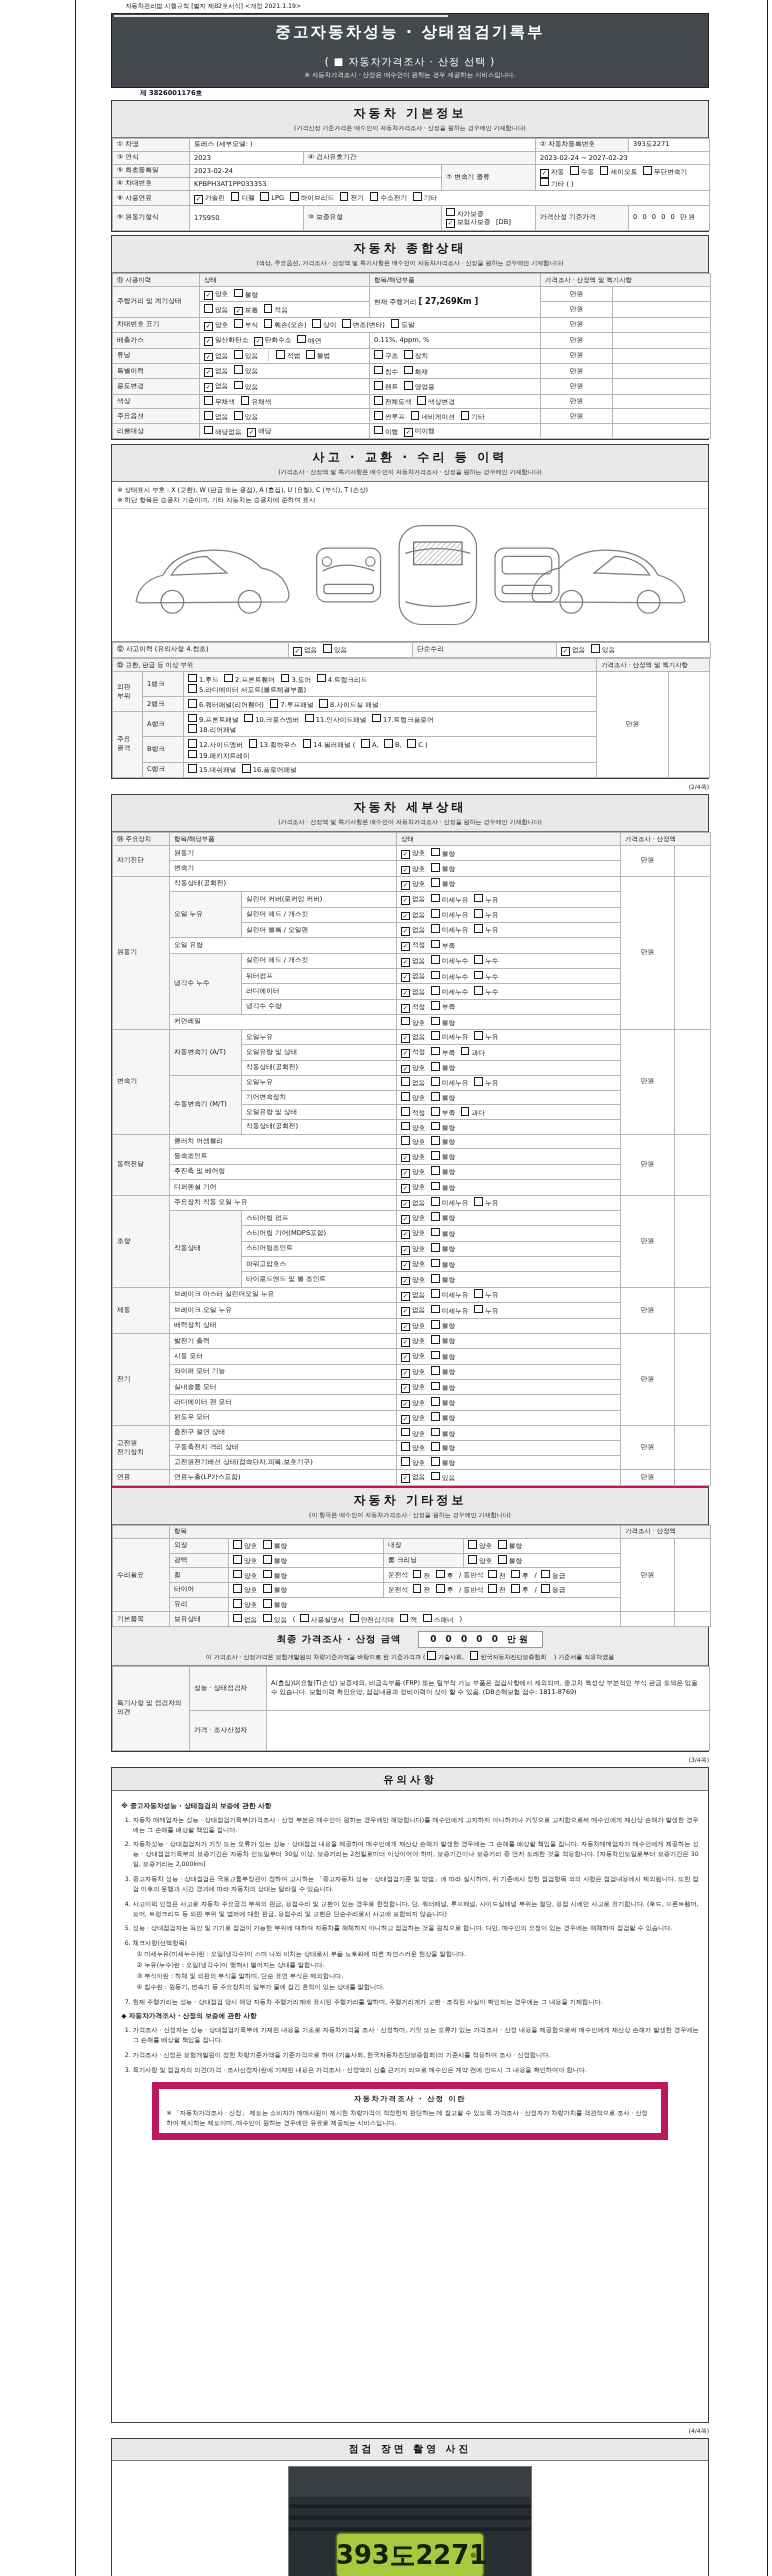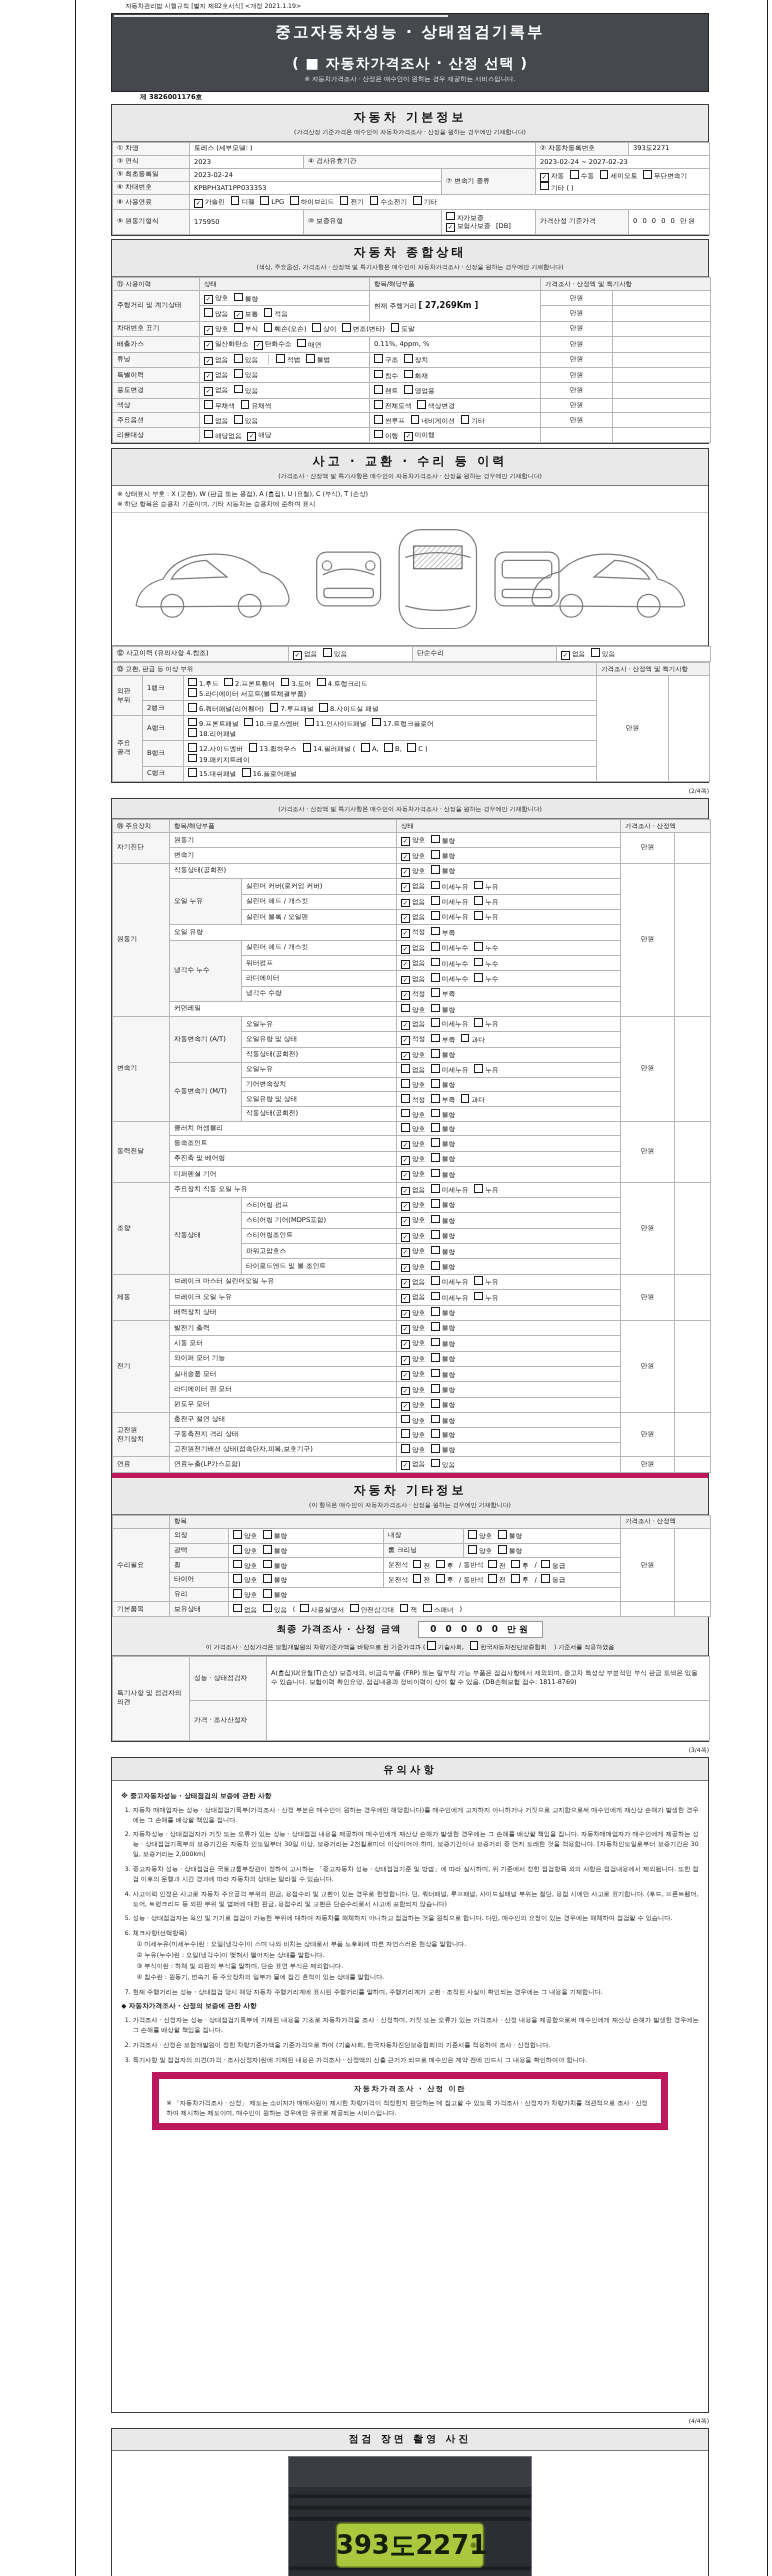--- a/index.html
+++ b/index.html
@@ -6,21 +6,21 @@
   body{width:773px;height:2576px;overflow:hidden;background:#fff;color:#111;
        font-family:"DejaVu Sans","Liberation Sans",sans-serif;position:relative;font-size:6.7px;}
   .edge{position:absolute;top:0;bottom:0;width:1px;background:#1a1a1a;}
   .edge.l{left:75px;} .edge.r{left:767px;}
   .content{position:absolute;left:111px;width:598px;top:0;}
   .regnote{font-size:6.2px;padding:1.5px 0 2.1px 14.4px;color:#111;}
   
   .banner{background:#45484c;color:#fff;text-align:center;padding:7.2px 0 6.2px;position:relative;border:0.5px solid #222;}
   .banner .topline{position:absolute;left:2.1px;top:1.5px;width:56%;height:2.1px;background:#e8e8e8;}
   .banner h1{margin:1px 0 12px;font-size:15.5px;letter-spacing:2.1px;font-weight:bold;}
-  .banner .bsub{font-size:14px;font-weight:bold;margin-top:3.1px;letter-spacing:1px;}
+  .banner .bsub{font-size:10px;font-weight:normal;margin-top:3.1px;letter-spacing:1px;}
   .banner .bnote{font-size:6.4px;margin-top:2.6px;color:#e3e3e3;}
   .docnum{font-weight:bold;font-size:6.7px;padding:1.5px 1px;margin-left:28px;}
   
   .sec{border:1.5px solid #3a3a3a;margin-bottom:3.1px;background:#fff;}
   .band{background:#e9e9e9;text-align:center;padding:4.6px 0 3.6px;border-bottom:0.5px solid #777;}
   .band h2{margin:0;font-size:12px;font-weight:bold;letter-spacing:3.1px;}
   .band .sub{font-size:6px;margin-top:2.1px;color:#222;}
   
   table{border-collapse:collapse;width:100%;table-layout:fixed;}
   td{border:0.5px solid #b7b7b7;padding:1.5px 4.1px;font-size:6.7px;vertical-align:middle;background:#fff;word-break:keep-all;}
@@ -338,20 +338,21 @@
         <td class="lab">C랭크</td>
         <td><span class="opt"><span class="cb"></span><span>15.대쉬패널</span></span><span class="opt"><span class="cb"></span><span>16.플로어패널</span></span></td>
       </tr>
     </tbody>
       </table>
   </div>
   <div class="pagemark">(2/4쪽)</div>
 
   <div class="sec">
     <div class="band">
+      <h2>자동차 세부상태</h2>
       <div class="sub">(가격조사 · 산정액 및 특기사항은 매수인이 자동차가격조사 · 산정을 원하는 경우에만 기재합니다)</div>
     </div>
     <table>
       <colgroup>
           <col style="width:57px">
           <col style="width:72px">
           <col style="width:155px">
           <col style="width:224px">
           <col style="width:54px">
           <col style="width:36px">
@@ -568,21 +569,21 @@
       <tr>
             <td class="lab">연료</td>
         <td colspan="2">연료누출(LP가스포함)</td>
             <td><span class="opt"><span class="cb">✓</span><span>없음</span></span><span class="opt"><span class="cb"></span><span>있음</span></span></td>
         <td class="pc">만원</td>
             <td class="nc"></td>
           </tr>
     </tbody>
       </table>
 
-    <div class="band" style="border-top:5px solid #be185d">
+    <div class="band" style="border-top:2px solid #be185d">
       <h2>자동차 기타정보</h2>
       <div class="sub">(이 항목은 매수인이 자동차가격조사 · 산정을 원하는 경우에만 기재합니다)</div>
     </div>
     <table>
       <colgroup>
           <col style="width:57px">
           <col style="width:59px">
           <col style="width:155px">
           <col style="width:80px">
           <col style="width:157px">

